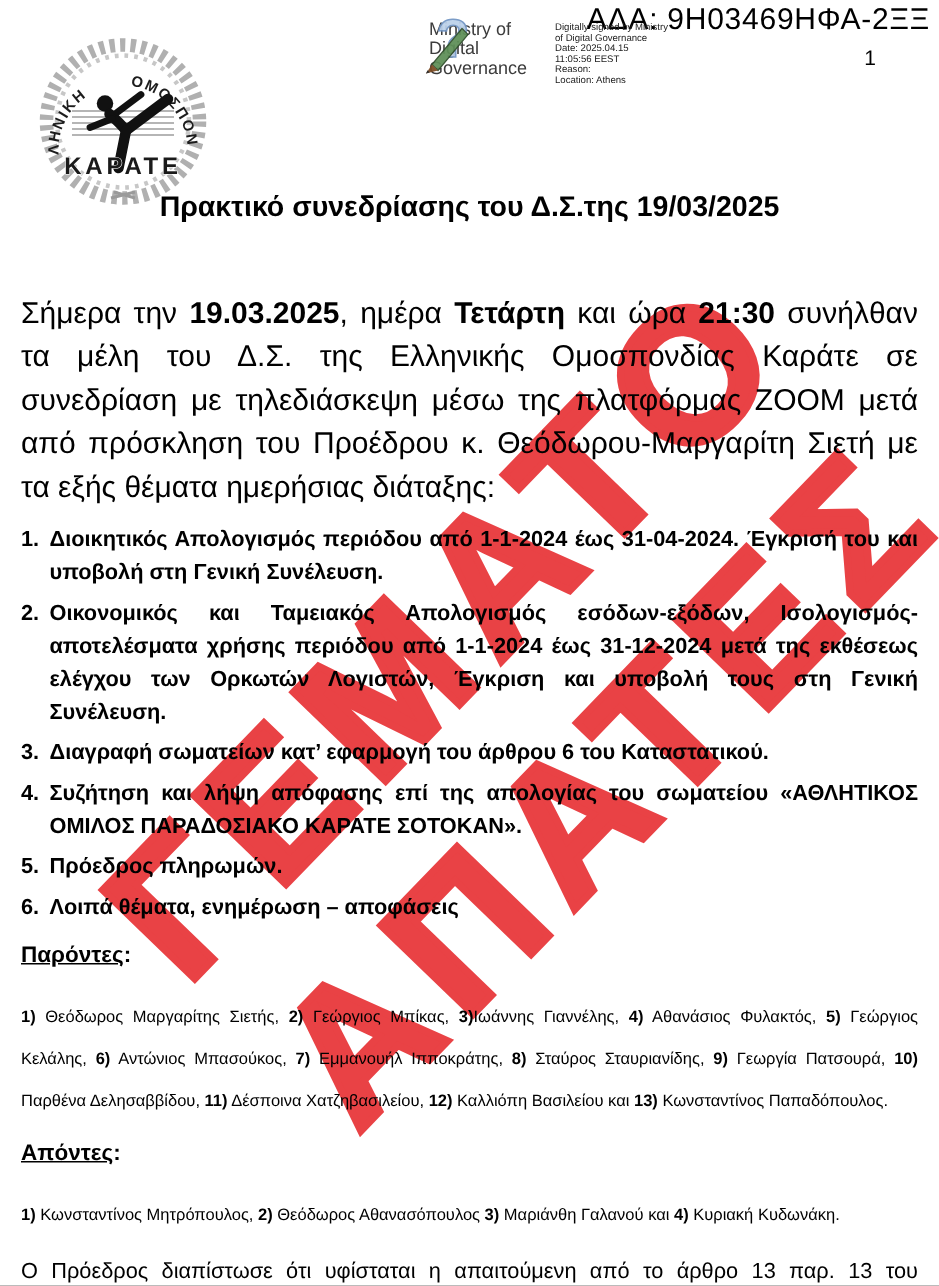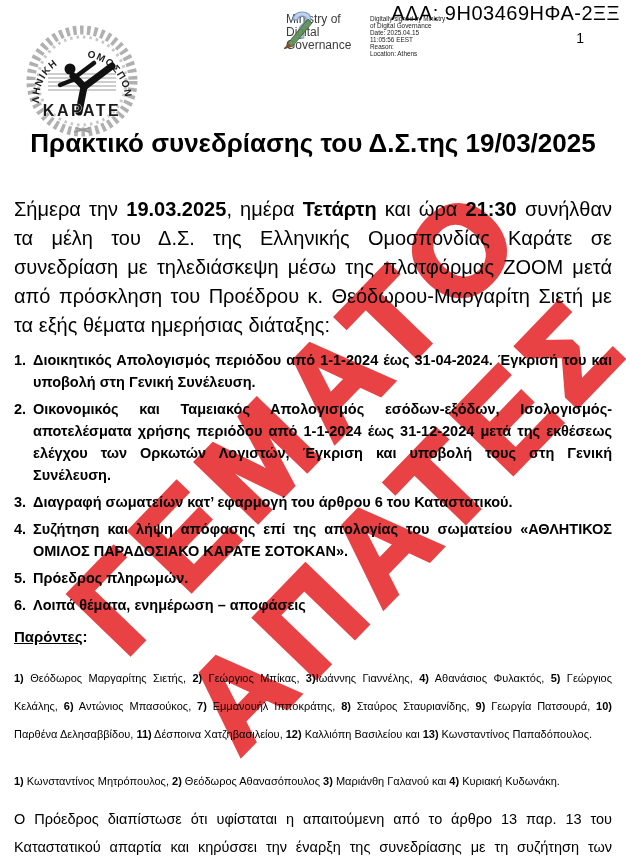--- a/index.html
+++ b/index.html
@@ -24,21 +24,21 @@
   .pagenum{position:absolute; top:30px; right:28px; font-size:14px;}
   .sig-block{position:absolute; left:272px; top:13px; display:flex; align-items:flex-start;}
   .ministry{position:relative; font-size:12px; line-height:13px; color:#3c3c3c; width:80px;}
   .seal-icon{position:absolute; left:-8px; top:-6px; opacity:.93;}
   .sig-details{font-size:6.4px; line-height:7px; color:#222; margin-left:4px; padding-top:2px; width:100px;}
   .logo{position:absolute; left:6px; top:24px; width:124px; height:116px;}
   .orgnames{position:absolute; left:88px; top:56px; width:460px; text-align:center; font-weight:bold;}
   .orgnames .el{font-size:19px; letter-spacing:5px; word-spacing:9px;}
   .orgnames .en{font-size:18px; letter-spacing:5px; word-spacing:7px; margin-top:6px;}
   .doc-title{position:absolute; left:0; right:0; top:128px; text-align:center;
-    font-size:26px; font-weight:bold;}
+    font-size:19px; font-weight:bold;}
   
   .intro{margin:0; font-size:20px; line-height:29px; text-align:justify;}
   .agenda{margin-top:9px;}
   .agenda-item{display:flex; font-weight:bold; font-size:14.5px; line-height:22px; margin-bottom:5px;}
   .agenda-item .num{flex:0 0 19px;}
   .agenda-item .txt{flex:1; text-align:justify;}
   .sec-label{font-size:15px; font-weight:bold; margin-top:12px;}
   .sec-label .u{text-decoration:underline;}
   .names{margin:19px 0 0 0; font-size:11px; line-height:28px; text-align:justify;}
   .closing{margin:10px 0 0 0; font-size:14.5px; line-height:28px; text-align:justify;}
@@ -148,18 +148,19 @@
         </div>
         <div class="agenda-item">
           <span class="num">6.</span>
           <span class="txt">Λοιπά θέματα, ενημέρωση – αποφάσεις</span>
         </div>
       </div>
 
     <div class="sec-label"><span class="u">Παρόντες</span><span>:</span></div>
     <p class="names"><b>1)</b> Θεόδωρος Μαργαρίτης Σιετής, <b>2)</b> Γεώργιος Μπίκας, <b>3)</b>Ιωάννης Γιαννέλης, <b>4)</b> Αθανάσιος Φυλακτός, <b>5)</b> Γεώργιος Κελάλης, <b>6)</b> Αντώνιος Μπασούκος, <b>7)</b> Εμμανουήλ Ιπποκράτης, <b>8)</b> Σταύρος Σταυριανίδης, <b>9)</b> Γεωργία Πατσουρά, <b>10)</b> Παρθένα Δελησαββίδου, <b>11)</b> Δέσποινα Χατζηβασιλείου, <b>12)</b> Καλλιόπη Βασιλείου και <b>13)</b> Κωνσταντίνος Παπαδόπουλος.</p>
 
+    <div class="sec-label"><span class="u">Απόντες</span><span>:</span></div>
     <p class="names"><b>1)</b> Κωνσταντίνος Μητρόπουλος, <b>2)</b> Θεόδωρος Αθανασόπουλος <b>3)</b> Μαριάνθη Γαλανού και <b>4)</b> Κυριακή Κυδωνάκη.</p>
 
     <p class="closing">Ο Πρόεδρος διαπίστωσε ότι υφίσταται η απαιτούμενη από το άρθρο 13 παρ. 13 του Καταστατικού απαρτία και κηρύσσει την έναρξη της συνεδρίασης με τη συζήτηση των θεμάτων της ημερήσιας διάταξης.</p>
 
   </div>
 </div>
 
 </body></html>

